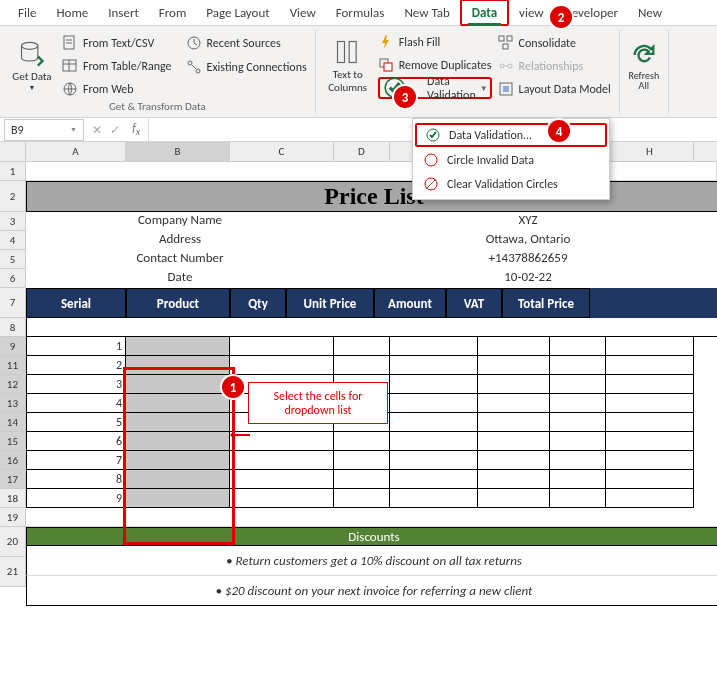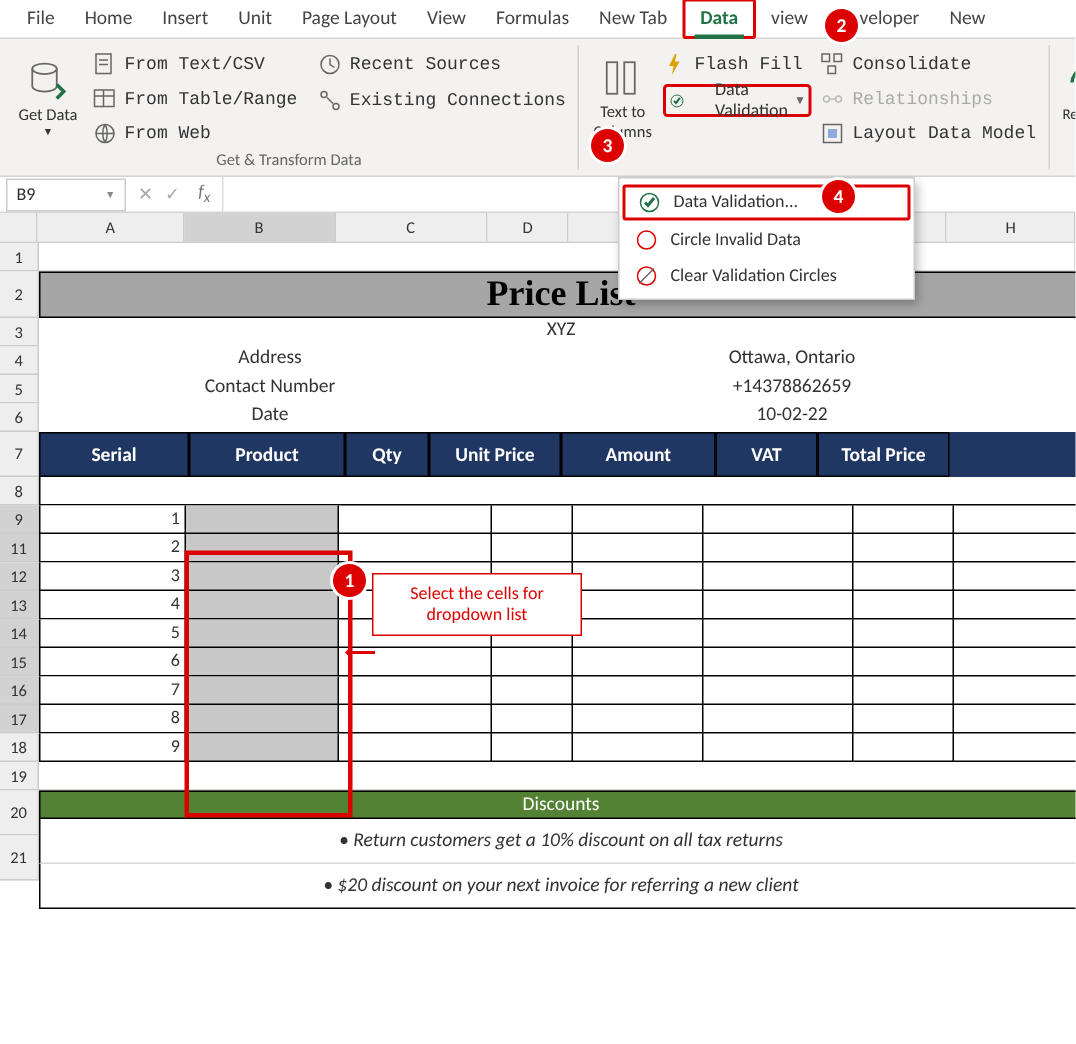--- a/index.html
+++ b/index.html
@@ -12,21 +12,21 @@
 .tab.active.dataTab { border: 2px solid #d00; border-radius: 2px; }
 .tab.active.dataTab::after { content:""; position:absolute; left:6px; right:6px; bottom:-2px; height:3px; background:#217346; }
 
 
 .ribbon { display:flex; background:#f3f2f1; border-bottom:1px solid #d4d4d4; height:92px; position:relative; padding:4px 0; }
 .group { border-right:1px solid #d4d4d4; padding:2px 8px 14px 8px; position:relative; display:flex; flex-direction:column; }
 .group-label { position:absolute; bottom:0; left:0; right:0; text-align:center; font-size:11px; color:#666; }
 .big-btn { display:flex; flex-direction:column; align-items:center; justify-content:center; width:48px; height:68px; font-size:11px; text-align:center; cursor:pointer; color:#333; }
 .big-btn .ic { width:28px; height:28px; margin-bottom:2px; }
 .col-btns { display:flex; flex-direction:column; gap:2px; }
-.small-btn { display:flex; align-items:center; gap:5px; font-size:12px; height:22px; cursor:pointer; color:#333; white-space:nowrap;font-family:Liberation Mono, monospace; }
+.small-btn { display:flex; align-items:center; gap:5px; font-size:12px; height:22px; cursor:pointer; color:#333; white-space:nowrap; }
 .small-btn .ic { width:16px; height:16px; flex-shrink:0; }
 .small-btn.disabled { color:#aaa; }
 .dvbtn-wrap { border:2px solid #d00; border-radius:3px; padding:0 2px; display:flex; align-items:center; height:22px; }
 .dropdown-chev { font-size:8px; color:#666; margin-left:4px; }
 
 
 .dv-popup { position:absolute; top:118px; left:412px; width:198px; background:#fff; border:1px solid #ccc; box-shadow:2px 3px 6px rgba(0,0,0,0.25); z-index:50; padding:3px 0; }
 .dv-popup .item { display:flex; align-items:center; gap:8px; padding:4px 10px; font-size:12px; cursor:pointer; }
 .dv-popup .item .ic { width:16px; height:16px; }
 .dv-popup .item.hl { border:2px solid #d00; border-radius:2px; margin:1px 2px; padding:2px 8px; }
@@ -44,21 +44,21 @@
 .ch.sel { background:#d2d2d2; }
 
 
 .grid { position:relative; }
 .row { display:flex; height:19px; }
 .row-hdr { width:26px; background:#eee; border-right:1px solid #ccc; border-bottom:1px solid #ccc; text-align:center; font-size:11px; line-height:19px; color:#333; }
 .row-hdr.sel { background:#d2d2d2; }
 .cell { border-right:1px solid #d9d9d9; border-bottom:1px solid #d9d9d9; background:#fff; overflow:hidden; }
 
 
-.cA{width:100px}.cB{width:104px}.cC{width:104px}.cD{width:56px}.cE{width:88px}.cF{width:103px}.cG{width:68px}.cH{width:88px}
+.cA{width:100px}.cB{width:104px}.cC{width:104px}.cD{width:56px}.cE{width:88px}.cF{width:72px}.cG{width:56px}.cH{width:88px}
 
 
 .pl-wrap{position:absolute; top:0; left:26px; right:0;}
 .title-row{height:31px; background:#a6a6a6; text-align:center; font-family:"Times New Roman",serif; font-size:24px; font-weight:bold; color:#000; border:1px solid #000; display:flex; align-items:center; justify-content:center;}
 .info-row{display:flex; height:19px; font-size:13px;}
 .info-row .lbl{width:308px; text-align:center; font-family:Calibri;}
 .info-row .val{flex:1; text-align:center; font-family:Calibri;}
 .thead{display:flex; height:30px; background:#203764; color:#fff; font-weight:bold; font-size:13px;}
 .thead>div{border:1px solid #000; display:flex; align-items:center; justify-content:center;}
 .trow{display:flex; height:19px;}
@@ -77,21 +77,21 @@
 
 svg { display:block; }
 </style>
 </head>
 <body>
 
 <div class="tabs">
   <div class="tab">File</div>
   <div class="tab">Home</div>
   <div class="tab">Insert</div>
-  <div class="tab">Unit</div>
+  <div class="tab">From</div>
   <div class="tab">Page Layout</div>
   <div class="tab">View</div>
   <div class="tab">Formulas</div>
   <div class="tab">New Tab</div>
   <div class="tab active dataTab">Data</div>
   <div class="tab">view</div>
   <div class="tab">Developer</div>
   <div class="tab">New</div>
 </div>
 
@@ -159,20 +159,27 @@
         </svg>
       <span>Text to Columns</span>
     </div>
     <div class="col-btns">
       <div class="small-btn">
           <svg class="ic" viewBox="0 0 16 16">
             <path d="M8 1L4 9h3l-1 6 5-9H8l1-5z" fill="#d9a400"></path>
           </svg>
           <span>Flash Fill</span>
         </div>
+      <div class="small-btn">
+          <svg class="ic" viewBox="0 0 16 16">
+            <rect x="2" y="2" width="8" height="8" fill="none" stroke="#666"></rect>
+            <rect x="6" y="6" width="8" height="8" fill="#fff" stroke="#d00"></rect>
+          </svg>
+          <span>Remove Duplicates</span>
+        </div>
       <div class="dvbtn-wrap">
         <svg class="ic" viewBox="0 0 16 16">
             <circle cx="8" cy="8" r="6" fill="none" stroke="#217346"></circle>
             <path d="M5 8l2 2 4-5" fill="none" stroke="#217346" stroke-width="2"></path>
           </svg>
         <span style="margin-left:20px;">Data Validation</span>
         <span class="dropdown-chev">▼</span>
       </div>
     </div>
     <div class="col-btns">
@@ -339,20 +346,21 @@
     </div>
   <div class="row" style="height:30px">
       <div class="row-hdr" style="line-height:30px">21</div>
       <div style="width:696px"></div>
     </div>
 
   <div class="pl-wrap" style="top:19px;width:696px;">
     <div class="title-row">Price List</div>
     <div id="info-rows">
         <div class="info-row">
+          <div class="lbl">Company Name</div>
           <div class="val">XYZ</div>
         </div>
         <div class="info-row">
           <div class="lbl">Address</div>
           <div class="val">Ottawa, Ontario</div>
         </div>
         <div class="info-row">
           <div class="lbl">Contact Number</div>
           <div class="val">+14378862659</div>
         </div>

